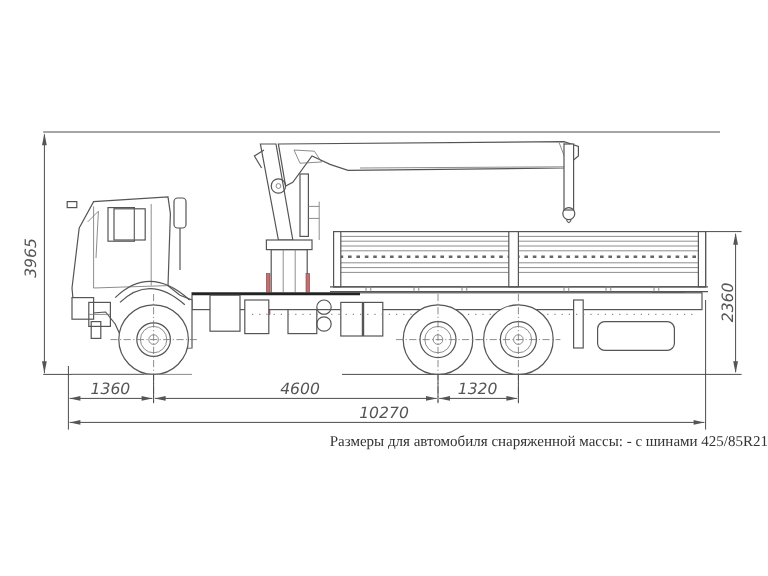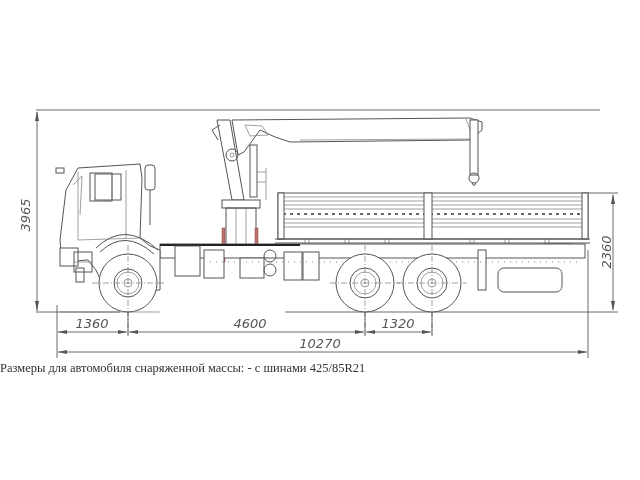--- a/index.html
+++ b/index.html
@@ -1,19 +1,19 @@
 <!DOCTYPE html>
 <html><head>
 <meta charset="utf-8">
 <style>
   html, body { margin:0; padding:0; background:#ffffff; }
   body { width:640px; height:480px; position:relative; overflow:hidden; font-family:"Liberation Sans", sans-serif; }
   #drawing { position:absolute; left:0; top:0; width:640px; height:480px; }
   .dim-text { font-family:"DejaVu Sans", sans-serif; font-style:italic; font-size:13px; fill:#555555; }
-  .caption { position:absolute; left:0; width:640px; top:361px; text-align:left; font-family:"Liberation Serif", serif; font-size:12.5px; color:#333333; }
+  .caption { position:absolute; left:0; width:640px; top:361px; text-align:right; font-family:"Liberation Serif", serif; font-size:12.5px; color:#333333; }
   .ln { stroke:#555; fill:none; stroke-width:1; }
   .thin { stroke:#777; fill:none; stroke-width:0.7; }
   .dim { stroke:#444; fill:none; stroke-width:0.8; }
   .fillw { fill:#fff; stroke:#555; stroke-width:1; }
   .dark { fill:#555; }
 </style>
 </head>
 <body>
 
 <svg id="drawing" viewBox="0 0 640 480" xmlns="http://www.w3.org/2000/svg">

